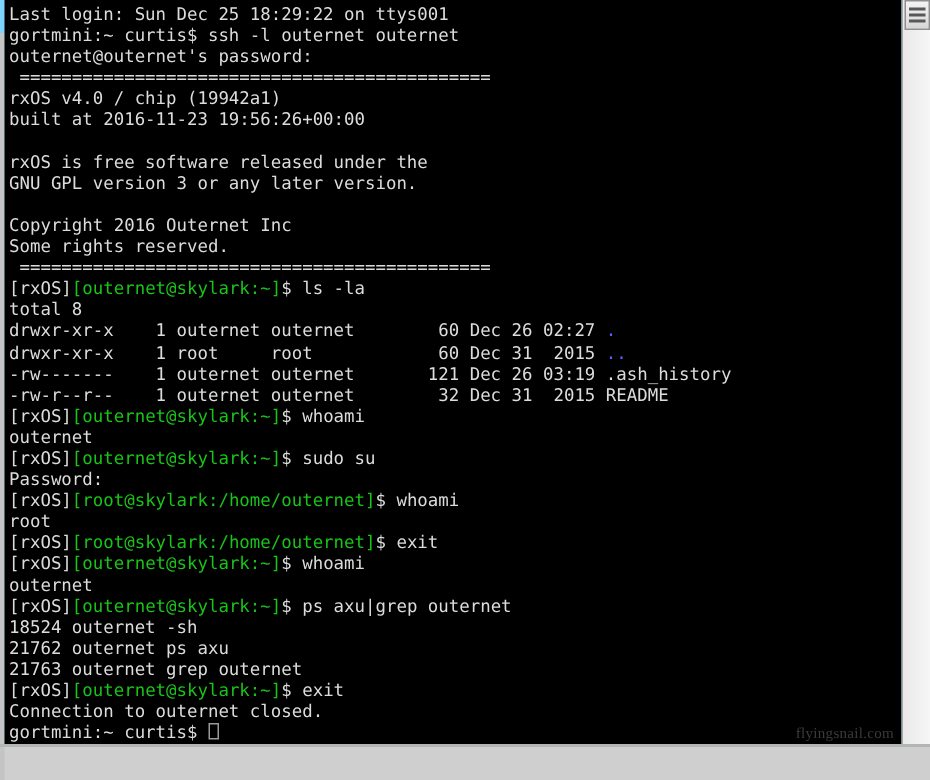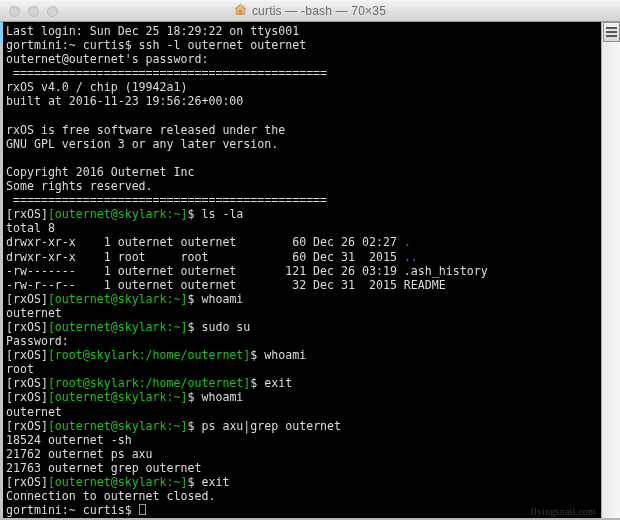--- a/index.html
+++ b/index.html
@@ -160,36 +160,20 @@
     background: #c4c4c4;
   }
   #left-edge { left: 0; top: 22px; width: 3px; height: 498px; }
   #bottom-edge { left: 0; bottom: 0; width: 620px; height: 2px; background:#b5b5b5; }
 </style>
 </head>
 <body>
 
 <div id="window">
 
-  <div id="titlebar">
-    <div id="traffic">
-      <span class="light"></span>
-      <span class="light"></span>
-      <span class="light"></span>
-    </div>
-    <div id="title-center">
-      <span id="home-icon">
-        <svg width="13" height="13" viewBox="0 0 16 16">
-          <path d="M8 1.5 L15 7.2 L13.2 7.2 L13.2 14 L2.8 14 L2.8 7.2 L1 7.2 Z" fill="#e8b87a" stroke="#b98c4d" stroke-width="0.9" stroke-linejoin="round"></path>
-          <rect x="6.3" y="9.4" width="3.4" height="4.6" fill="#d49a55" stroke="#b98c4d" stroke-width="0.6"></rect>
-        </svg>
-      </span>
-      <span id="title-text">curtis — -bash — 70×35</span>
-    </div>
-  </div>
 
   <div id="term-wrap">
     <div id="left-edge"></div>
 
     <div id="screen">
       <div id="lines"><div class="line"><span class="c-white">Last login: Sun Dec 25 18:29:22 on ttys001</span></div><div class="line"><span class="c-white">gortmini:~ curtis$ ssh -l outernet outernet</span></div><div class="line"><span class="c-white">outernet@outernet's password:</span></div><div class="line"><span class="c-white"> =============================================</span></div><div class="line"><span class="c-white">rxOS v4.0 / chip (19942a1)</span></div><div class="line"><span class="c-white">built at 2016-11-23 19:56:26+00:00</span></div><div class="line">&nbsp;</div><div class="line"><span class="c-white">rxOS is free software released under the</span></div><div class="line"><span class="c-white">GNU GPL version 3 or any later version.</span></div><div class="line">&nbsp;</div><div class="line"><span class="c-white">Copyright 2016 Outernet Inc</span></div><div class="line"><span class="c-white">Some rights reserved.</span></div><div class="line"><span class="c-white"> =============================================</span></div><div class="line"><span class="c-white">[rxOS]</span><span class="c-green">[outernet@skylark:~]</span><span class="c-white">$ ls -la</span></div><div class="line"><span class="c-white">total 8</span></div><div class="line"><span class="c-white">drwxr-xr-x    1 outernet outernet        60 Dec 26 02:27 </span><span class="c-blue">.</span></div><div class="line"><span class="c-white">drwxr-xr-x    1 root     root            60 Dec 31  2015 </span><span class="c-blue">..</span></div><div class="line"><span class="c-white">-rw-------    1 outernet outernet       121 Dec 26 03:19 .ash_history</span></div><div class="line"><span class="c-white">-rw-r--r--    1 outernet outernet        32 Dec 31  2015 README</span></div><div class="line"><span class="c-white">[rxOS]</span><span class="c-green">[outernet@skylark:~]</span><span class="c-white">$ whoami</span></div><div class="line"><span class="c-white">outernet</span></div><div class="line"><span class="c-white">[rxOS]</span><span class="c-green">[outernet@skylark:~]</span><span class="c-white">$ sudo su</span></div><div class="line"><span class="c-white">Password:</span></div><div class="line"><span class="c-white">[rxOS]</span><span class="c-green">[root@skylark:/home/outernet]</span><span class="c-white">$ whoami</span></div><div class="line"><span class="c-white">root</span></div><div class="line"><span class="c-white">[rxOS]</span><span class="c-green">[root@skylark:/home/outernet]</span><span class="c-white">$ exit</span></div><div class="line"><span class="c-white">[rxOS]</span><span class="c-green">[outernet@skylark:~]</span><span class="c-white">$ whoami</span></div><div class="line"><span class="c-white">outernet</span></div><div class="line"><span class="c-white">[rxOS]</span><span class="c-green">[outernet@skylark:~]</span><span class="c-white">$ ps axu|grep outernet</span></div><div class="line"><span class="c-white">18524 outernet -sh</span></div><div class="line"><span class="c-white">21762 outernet ps axu</span></div><div class="line"><span class="c-white">21763 outernet grep outernet</span></div><div class="line"><span class="c-white">[rxOS]</span><span class="c-green">[outernet@skylark:~]</span><span class="c-white">$ exit</span></div><div class="line"><span class="c-white">Connection to outernet closed.</span></div><div class="line"><span class="c-white">gortmini:~ curtis$ </span><span class="cursor"></span></div></div>
     </div>
 
     <div id="scrollcol">
       <div id="scroll-thumb">

